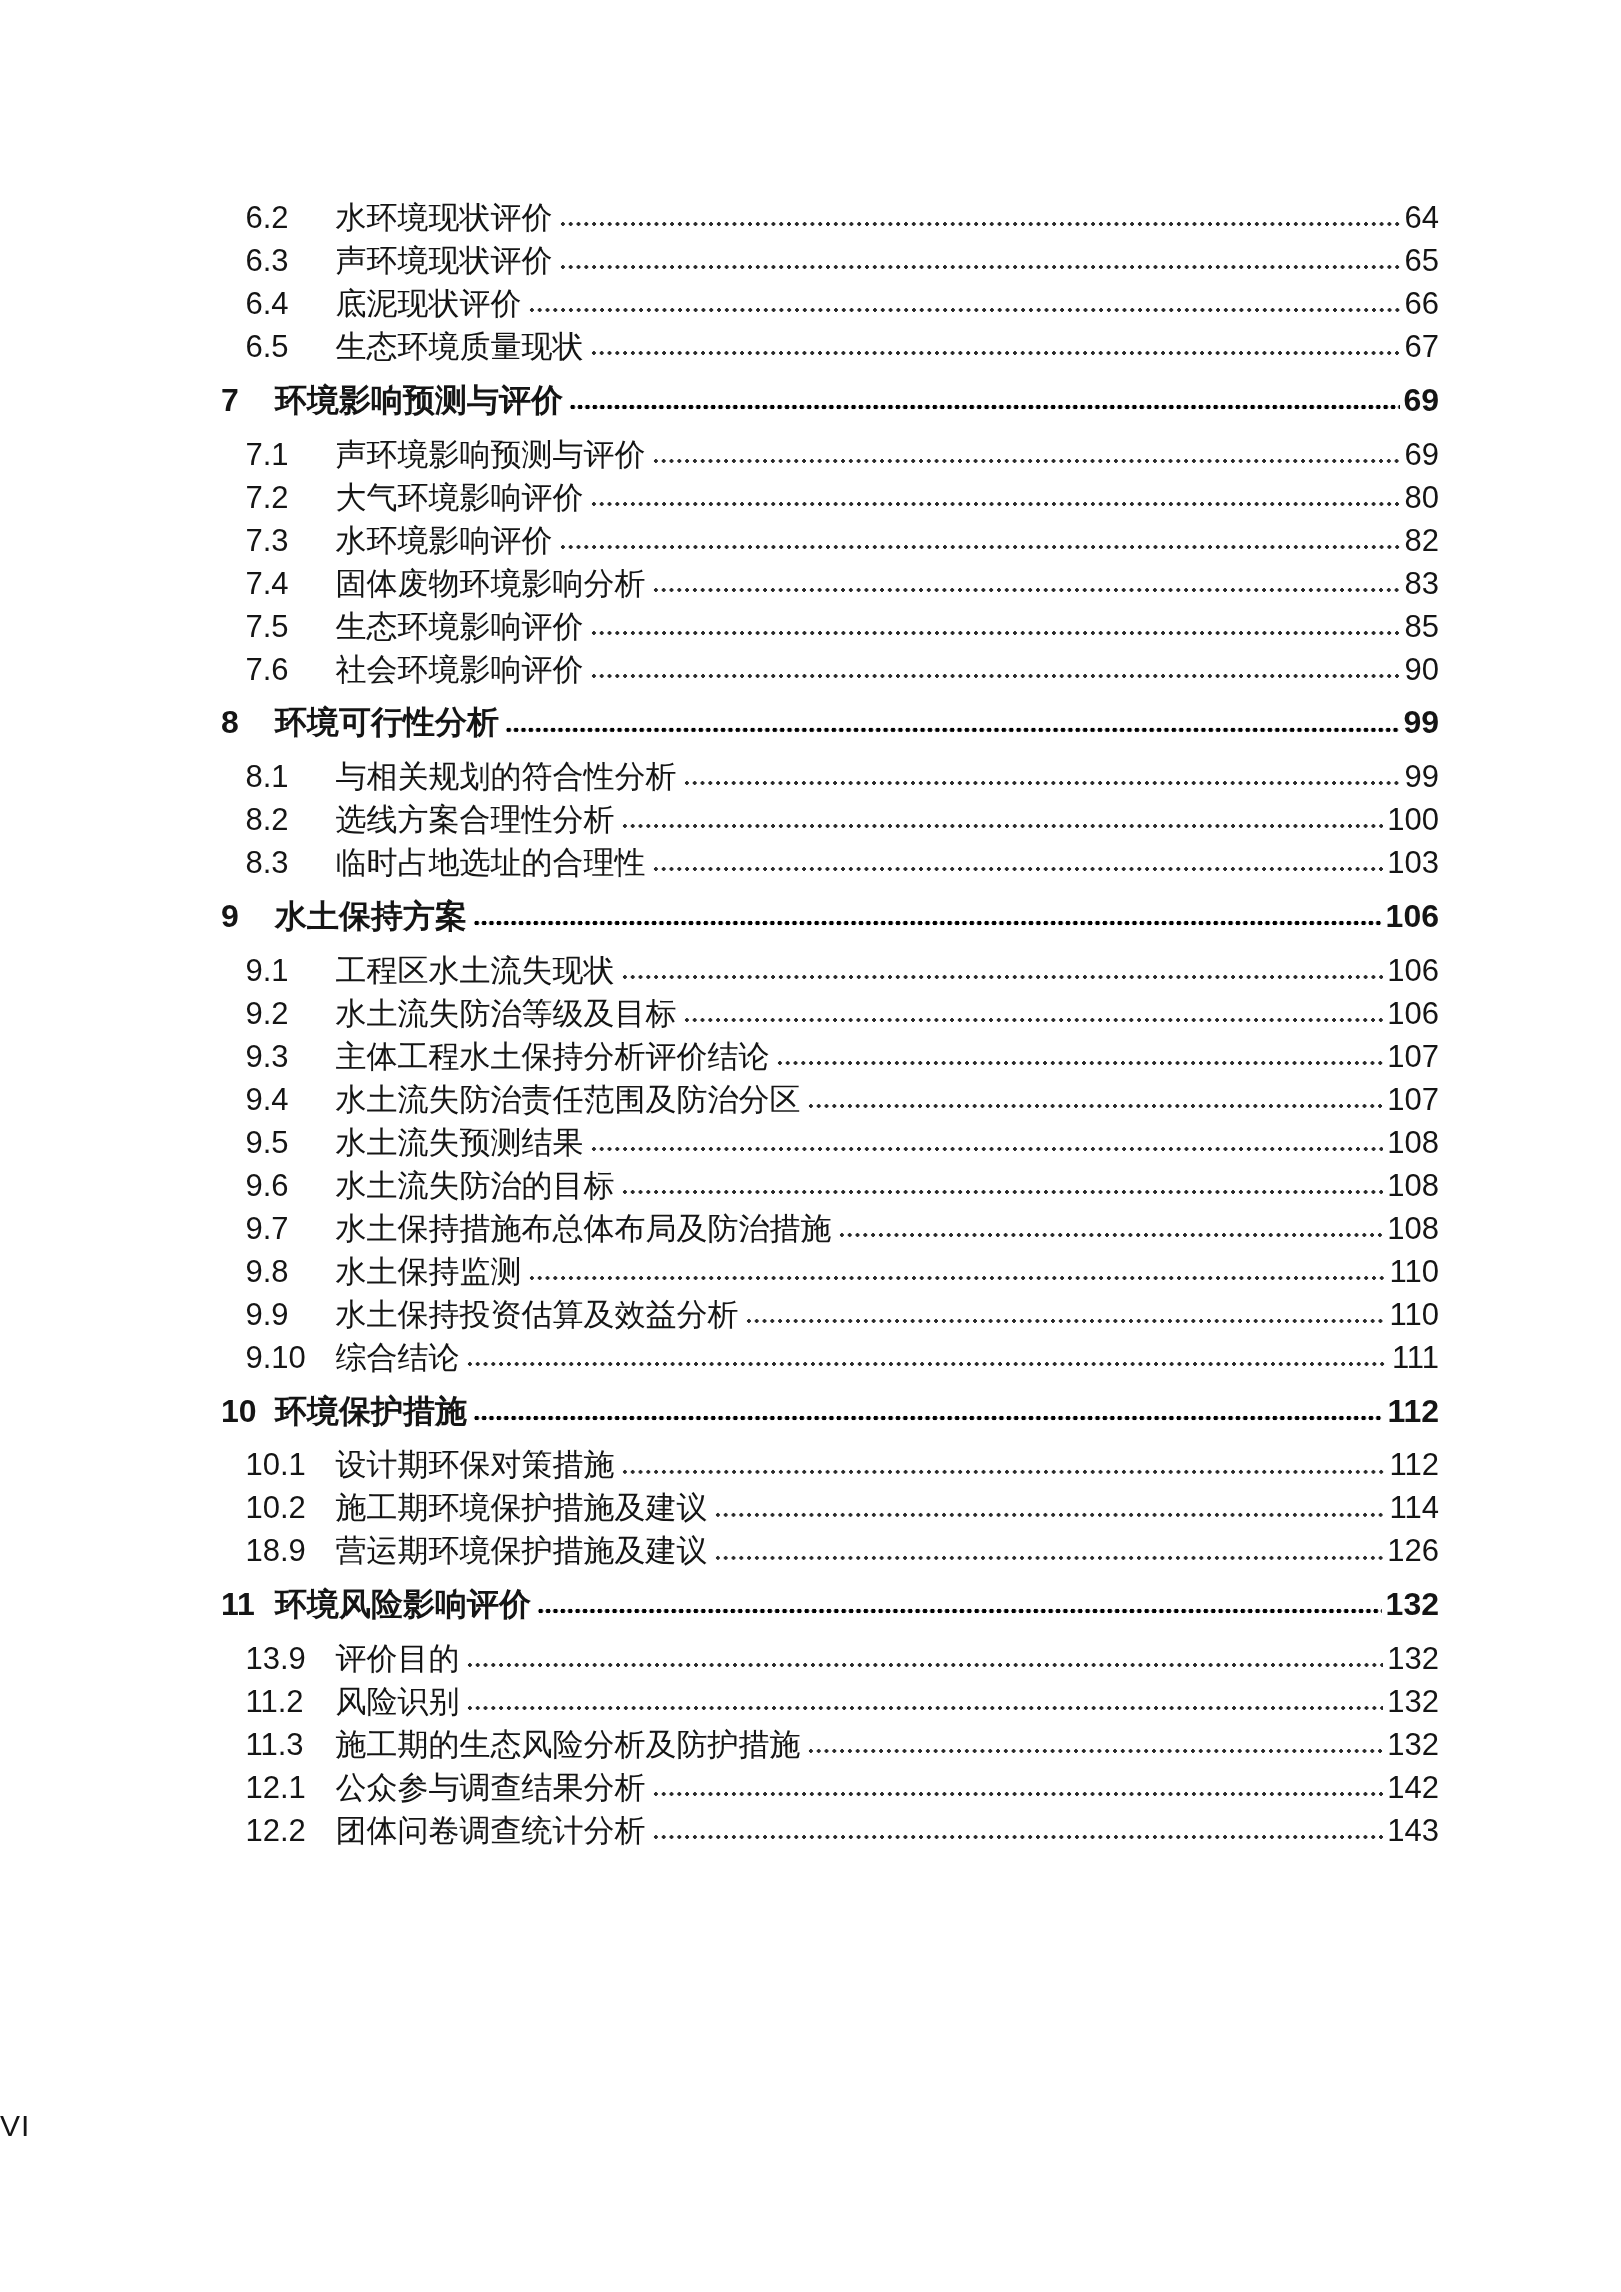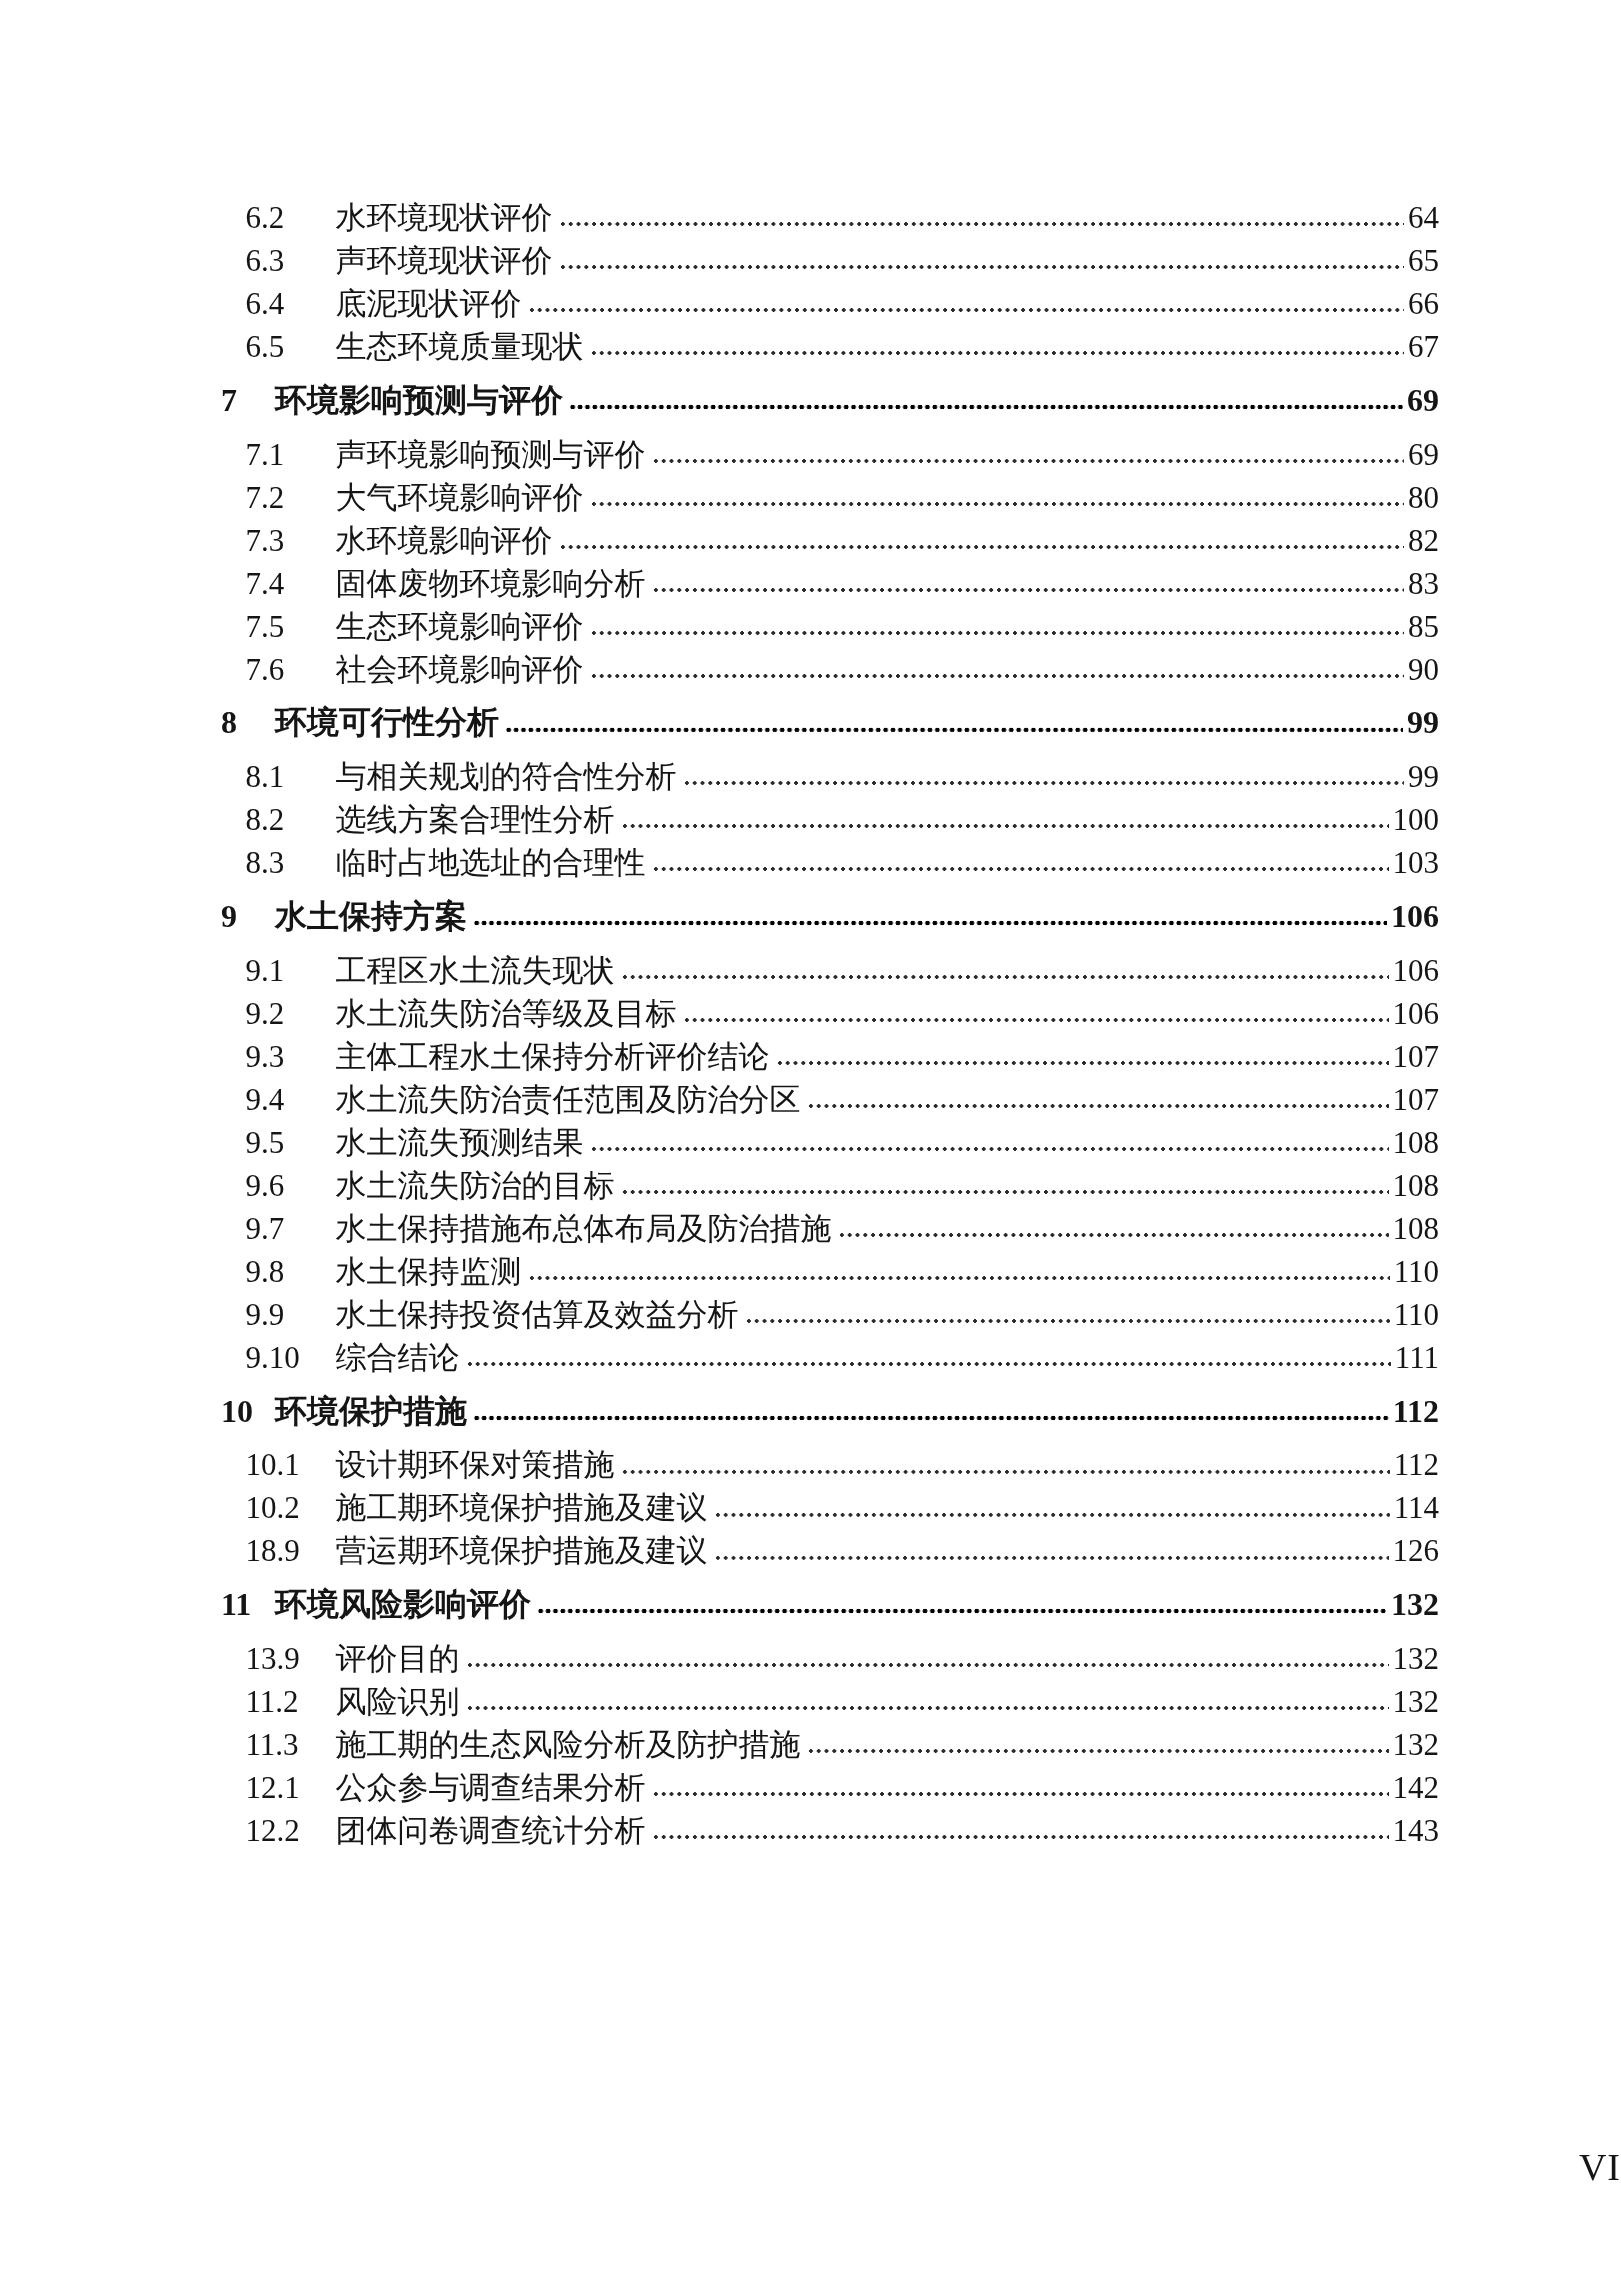--- a/index.html
+++ b/index.html
@@ -6,21 +6,21 @@
     margin: 0;
     padding: 0;
     background: #9a9a9a;
   }
   .page {
     position: relative;
     width: 1621px;
     height: 2293px;
     background: #ffffff;
     margin: 0 auto;
-    font-family: Liberation Serif, serif;
+    font-family: Liberation Sans, sans-serif;
     color: #151515;
     overflow: hidden;
   }
   .toc {
     position: absolute;
     top: 196px;
     left: 221px;
     right: 182px;
   }
   .toc-row {
@@ -62,24 +62,23 @@
     margin-left: 5.9px;
   }
   .toc-page {
     flex: 0 0 auto;
   }
   .footer {
     position: absolute;
     top: 2109px;
     left: 0;
     width: 100%;
-    text-align: right;
-    font-size: 38px;
+    text-align: left;
+    font-size: 30px;
     letter-spacing: 1px;
-    margin-top: 36px;
   }
 </style>
 </head>
 <body>
 
 <div class="page">
 
   <div class="toc" id="toc-list">
       <div class="toc-row l2">
       <span class="toc-num">6.2</span>

